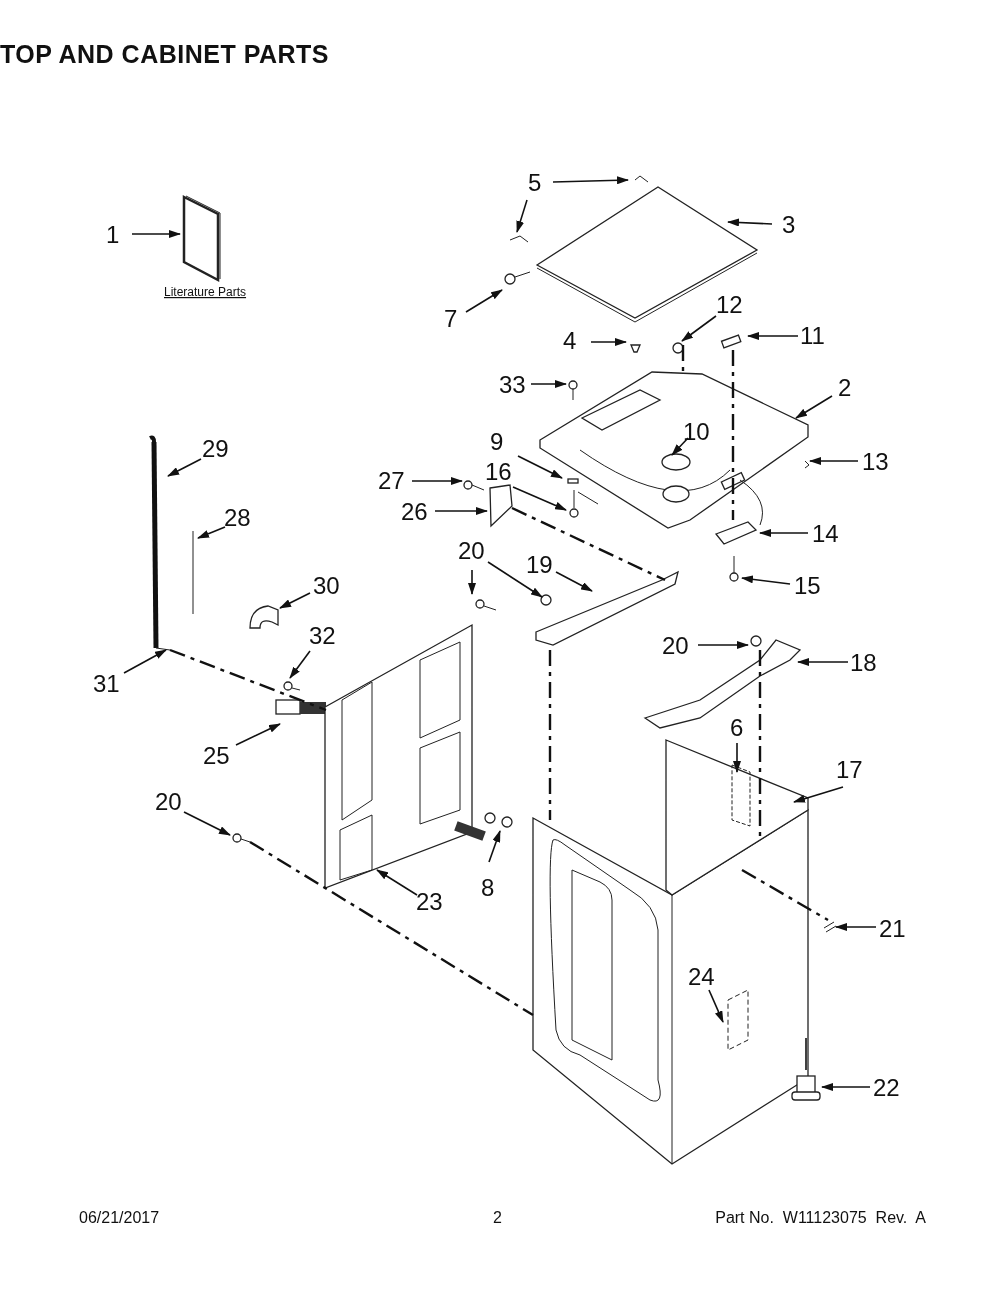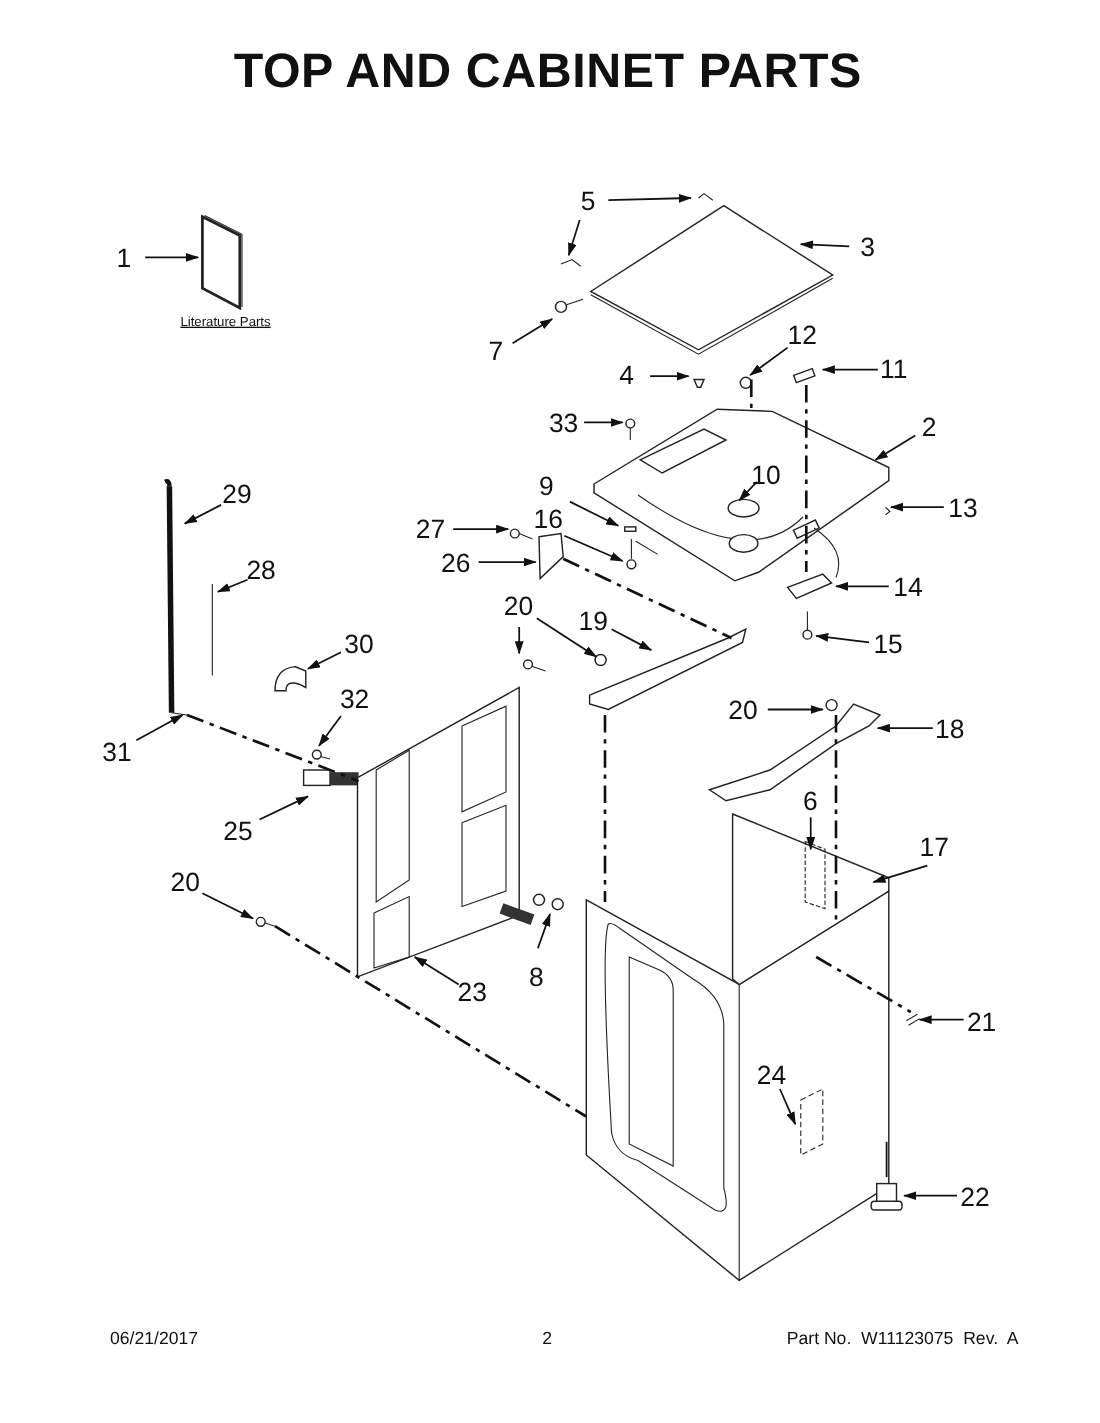--- a/index.html
+++ b/index.html
@@ -1,19 +1,19 @@
 <!DOCTYPE html>
 <html><head>
 <meta charset="utf-8">
 <style>
   html,body{margin:0;padding:0;background:#fff;}
   body{width:1000px;height:1294px;position:relative;overflow:hidden;font-family:"Liberation Sans",sans-serif;color:#111;}
-  .title{position:absolute;left:0;width:996px;top:40px;text-align:center;font-weight:bold;font-size:44px;letter-spacing:0.5px;}
+  .title{position:absolute;left:0;width:996px;top:40px;font-weight:bold;font-size:25px;letter-spacing:0.5px;}
   .footer{position:absolute;top:1209px;font-size:16px;}
-  #date{left:100px;}
+  #date{left:79px;}
   #page{left:493px;}
   #partno{right:74px;}
   svg#diagram{position:absolute;left:0;top:0;}
   .callout{font-family:"Liberation Sans",sans-serif;font-size:24px;fill:#111;}
   .lit{font-family:"Liberation Sans",sans-serif;font-size:12px;fill:#111;text-decoration:underline;}
   .ln{stroke:#111;stroke-width:1.6;fill:none;}
   .thin{stroke:#222;stroke-width:1;fill:none;}
   .part{stroke:#222;stroke-width:1.3;fill:#fff;}
   .dash{stroke:#111;stroke-width:2.4;fill:none;stroke-dasharray:16 6 4 6;}
 </style>

